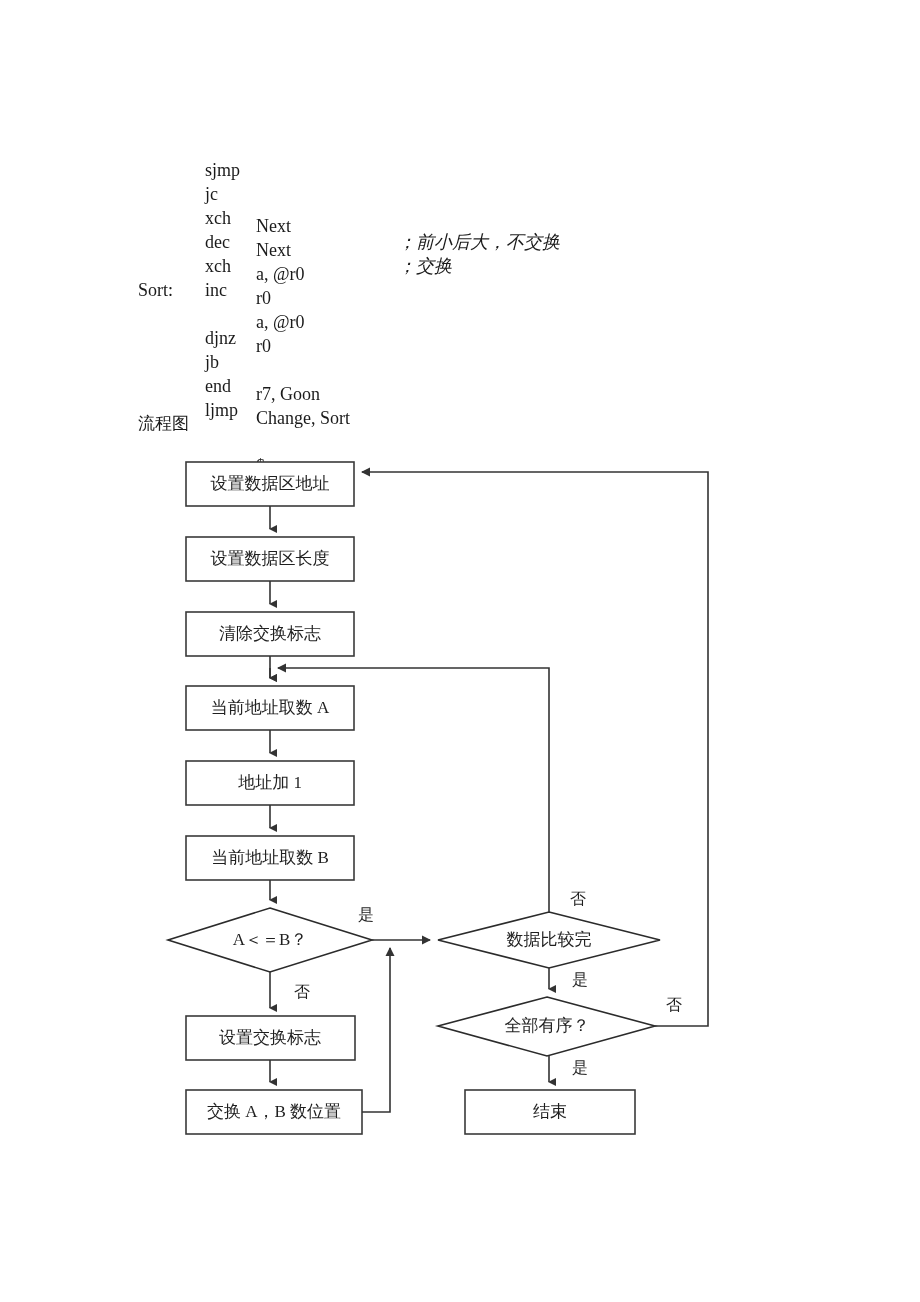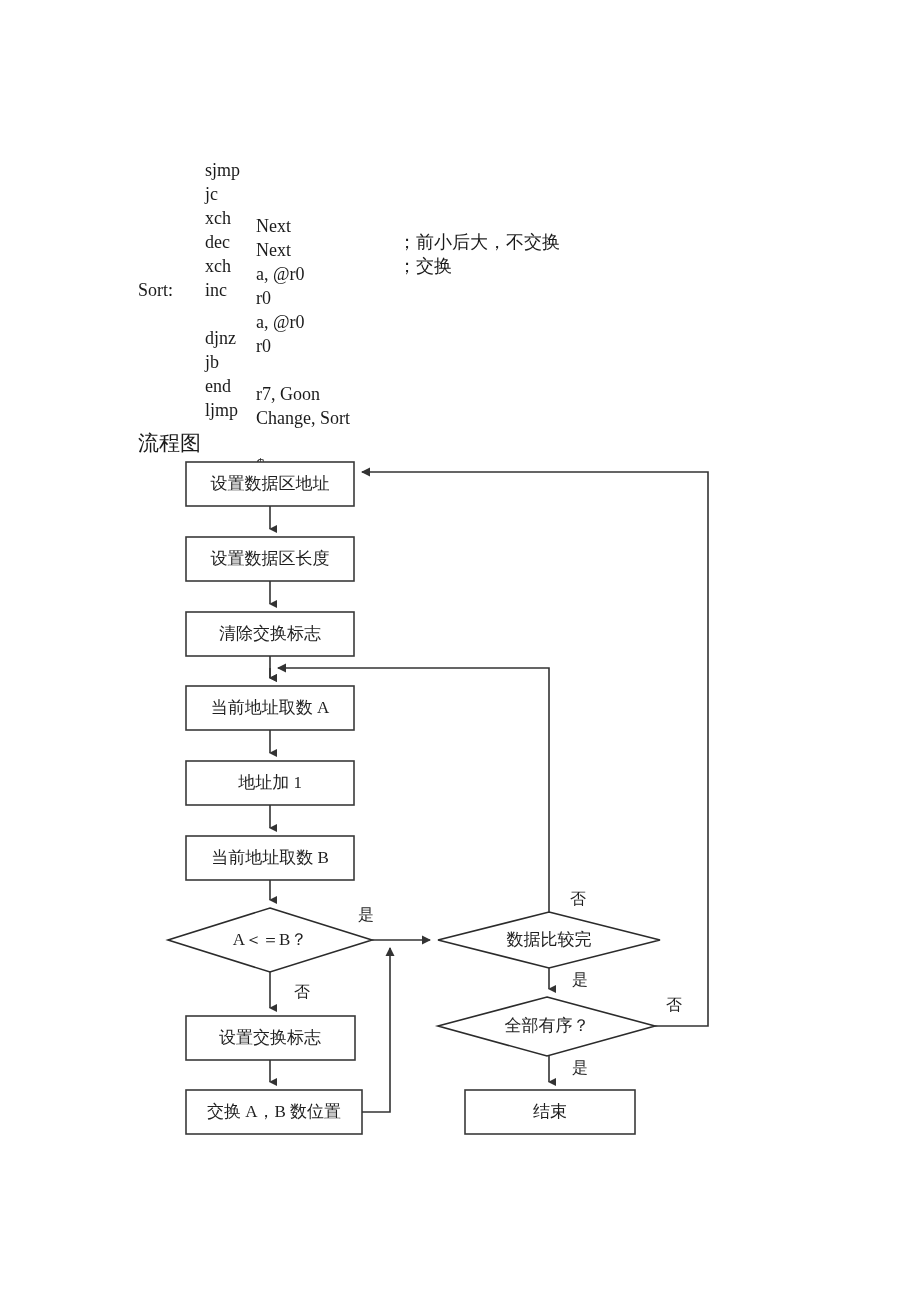--- a/index.html
+++ b/index.html
@@ -40,28 +40,29 @@
   }
   .code-operand {
     position: absolute;
     left: 118px;
     margin-top: 32px;
   }
   .code-comment {
     position: absolute;
     left: 260px;
     font-family: "Liberation Serif", "DejaVu Serif", serif;
+    font-style: italic;
   }
 
   
   #flowchart-caption {
     position: absolute;
     left: 138px;
-    top: 432px;
-    font-size: 21px;
+    top: 413px;
+    font-size: 17px;
     line-height: 22px;
   }
 
   
   #flowchart {
     position: absolute;
     left: 0px;
     top: 0px;
   }
   .fc-box {

